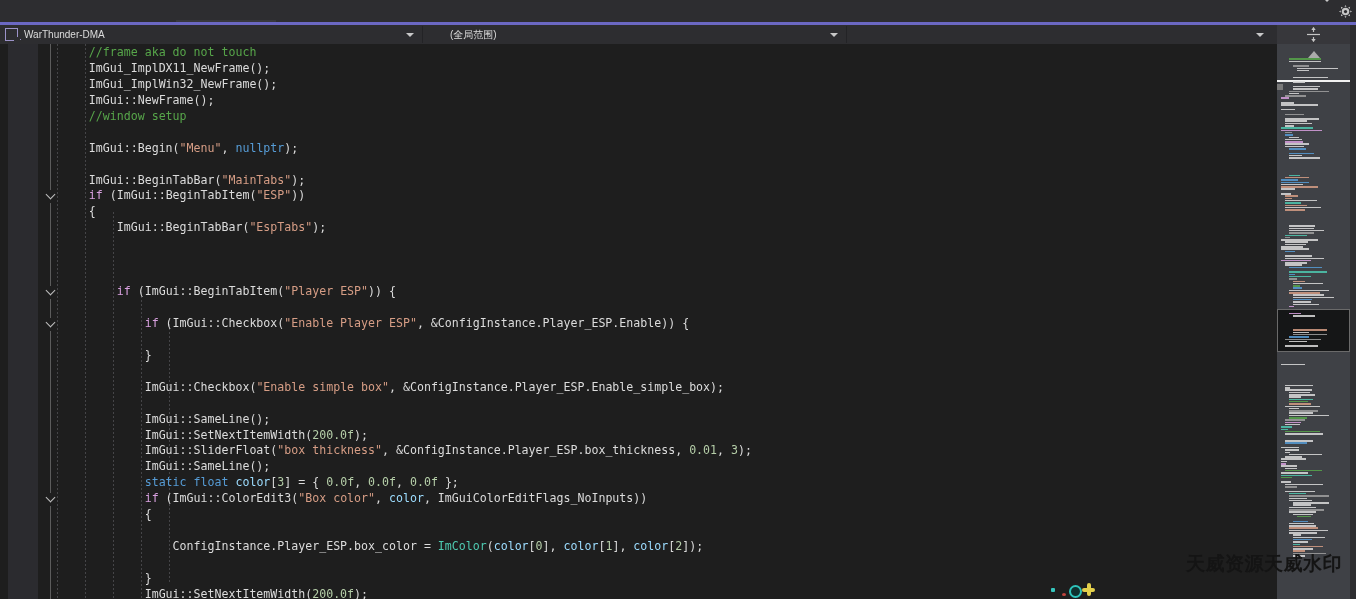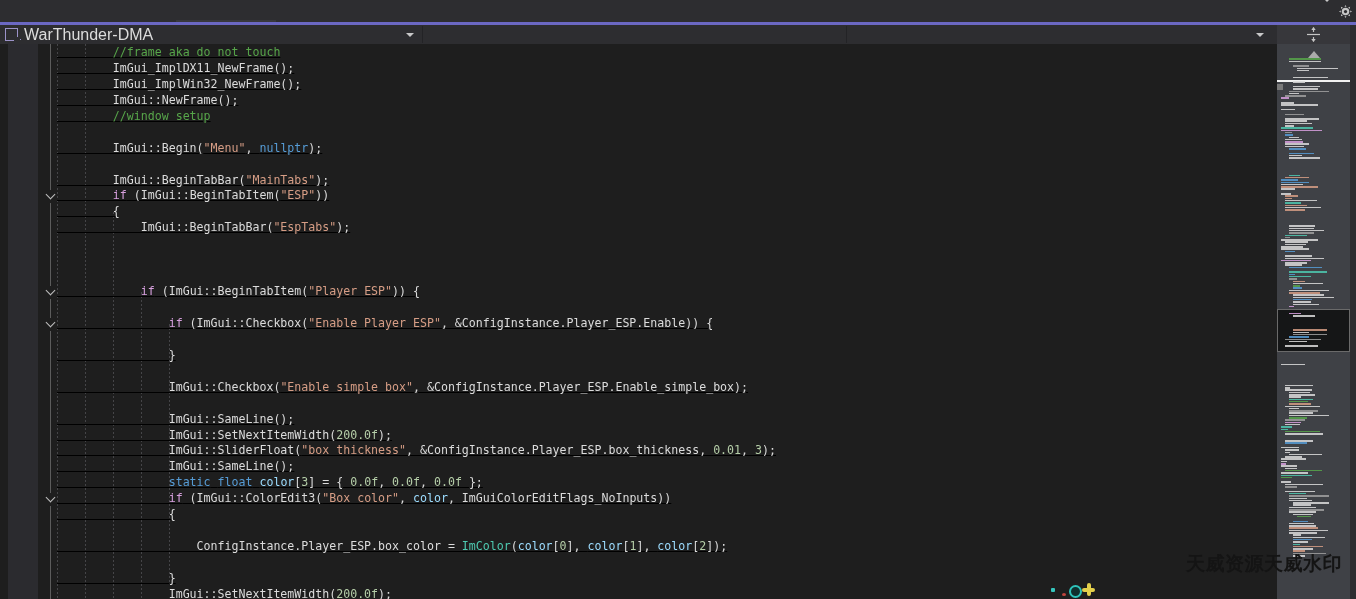--- a/index.html
+++ b/index.html
@@ -15,42 +15,42 @@
   .tab-inactive{position:absolute;left:176px;top:0;width:100px;height:22px;background:#38383d;
       display:flex;align-items:center;margin-top:20px;}
   .tab-inactive .title{color:#c8c8c8;font-size:12px;padding-left:13px;white-space:nowrap;}
   .topright{position:absolute;right:4px;top:0;height:22px;display:flex;align-items:center;gap:8px;}
   .caret{width:0;height:0;border-left:4px solid transparent;border-right:4px solid transparent;
       border-top:4px solid #c8c8c8;}
   
   .accentbar{position:absolute;left:0;top:22px;width:1356px;height:3px;background:var(--accent,#6b68c3);}
   
   .navbar{position:absolute;left:0;top:25px;width:1356px;height:19px;background:#2d2d30;}
-  .combo{position:absolute;top:0;height:19px;display:flex;align-items:center;color:#dcdcdc;font-size:16px;}
+  .combo{position:absolute;top:0;height:19px;display:flex;align-items:center;color:#dcdcdc;font-size:10px;}
   .combo .caret{position:absolute;right:8px;top:8px;}
   .combo-sep{position:absolute;top:1px;width:1px;height:17px;background:#232326;}
   .proj-icon{width:11px;height:11px;border:1px solid #9c93c9;position:relative;margin:0 6px 0 5px;}
   .proj-icon:after{content:"";position:absolute;right:-3px;bottom:-3px;width:6px;height:6px;
       background:#2d2d30;}
   .proj-icon .plus-v{position:absolute;right:-2px;bottom:-2px;width:1.5px;height:5px;background:#9c93c9;left:auto;}
   .proj-icon .plus-h{position:absolute;right:-3.7px;bottom:-0.2px;width:5px;height:1.5px;background:#9c93c9;}
   .splitbox{position:absolute;left:1277px;top:0;width:73px;height:19px;background:#37373b;
       display:flex;align-items:center;justify-content:center;}
   
   .editor{position:absolute;left:0;top:44px;width:1356px;height:555px;background:#1e1e1e;}
   .margin-strip{position:absolute;left:8px;top:0;width:30px;height:555px;background:#2b2b2f;}
   .foldline{position:absolute;left:50px;top:0;width:1px;height:555px;background:#5c5c5c;}
   .iguide{position:absolute;width:1px;background-image:repeating-linear-gradient(
       to bottom,#454548 0 2px,transparent 2px 4px);}
   .fold-chevron{position:absolute;width:13px;height:13px;background:#1e1e1e;}
   .fold-chevron:after{content:"";position:absolute;left:3px;top:1px;width:6px;height:6px;
       border-right:1.4px solid #c0c0c0;border-bottom:1.4px solid #c0c0c0;transform:rotate(45deg);}
   .code{position:absolute;left:0;top:1px;width:1270px;white-space:pre;
       font-family:"DejaVu Sans Mono",monospace;font-size:11.6px;line-height:15.94px;}
-  .code-line{height:15.94px;padding-left:57px;text-decoration:underline;}
+  .code-line{height:15.94px;padding-left:33px;}
   .tok-p{color:var(--tok-p,#dcdcdc);} .tok-c{color:var(--tok-c,#57a64a);}
   .tok-s{color:var(--tok-s,#d69d85);} .tok-k{color:var(--tok-k,#569cd6);}
   .tok-ck{color:var(--tok-ck,#d8a0df);} .tok-n{color:var(--tok-n,#b5cea8);}
   .tok-t{color:var(--tok-t,#4ec9b0);} .tok-v{color:var(--tok-v,#9cdcfe);}
   
   .minimap{position:absolute;left:1277px;top:44px;width:73px;height:555px;background:#3f4146;overflow:hidden;}
   .mm-up{position:absolute;left:31px;top:7px;width:0;height:0;border-left:6px solid transparent;
       border-right:6px solid transparent;border-bottom:7px solid #ababab;}
   .mm-caretline{position:absolute;left:0;top:36px;width:73px;height:2px;background:#f2f2f2;}
   .mm-marker{position:absolute;left:0;top:40px;width:6px;height:6px;background:#7a7a7a;}
@@ -97,20 +97,24 @@
 <div class="navbar">
   <div class="combo" style="left:0;width:422px;">
     <span class="proj-icon">
         <span class="plus-v"></span>
         <span class="plus-h"></span>
       </span>
     <span>WarThunder-DMA</span>
     <span class="caret"></span>
   </div>
   <div class="combo-sep" style="left:422px;"></div>
+  <div class="combo" style="left:424px;width:422px;padding-left:26px;box-sizing:border-box;">
+    <span>(全局范围)</span>
+    <span class="caret"></span>
+  </div>
   <div class="combo-sep" style="left:846px;"></div>
   <div class="combo" style="left:848px;width:424px;">
     <span></span>
     <span class="caret"></span>
   </div>
   <div class="splitbox">
     <svg width="15" height="15" viewBox="0 0 15 15">
       <g stroke="#c5c5c5" stroke-width="1.2" fill="none">
         <line x1="1" y1="7.5" x2="14" y2="7.5"></line>
         <line x1="7.5" y1="0.5" x2="7.5" y2="5"></line>

